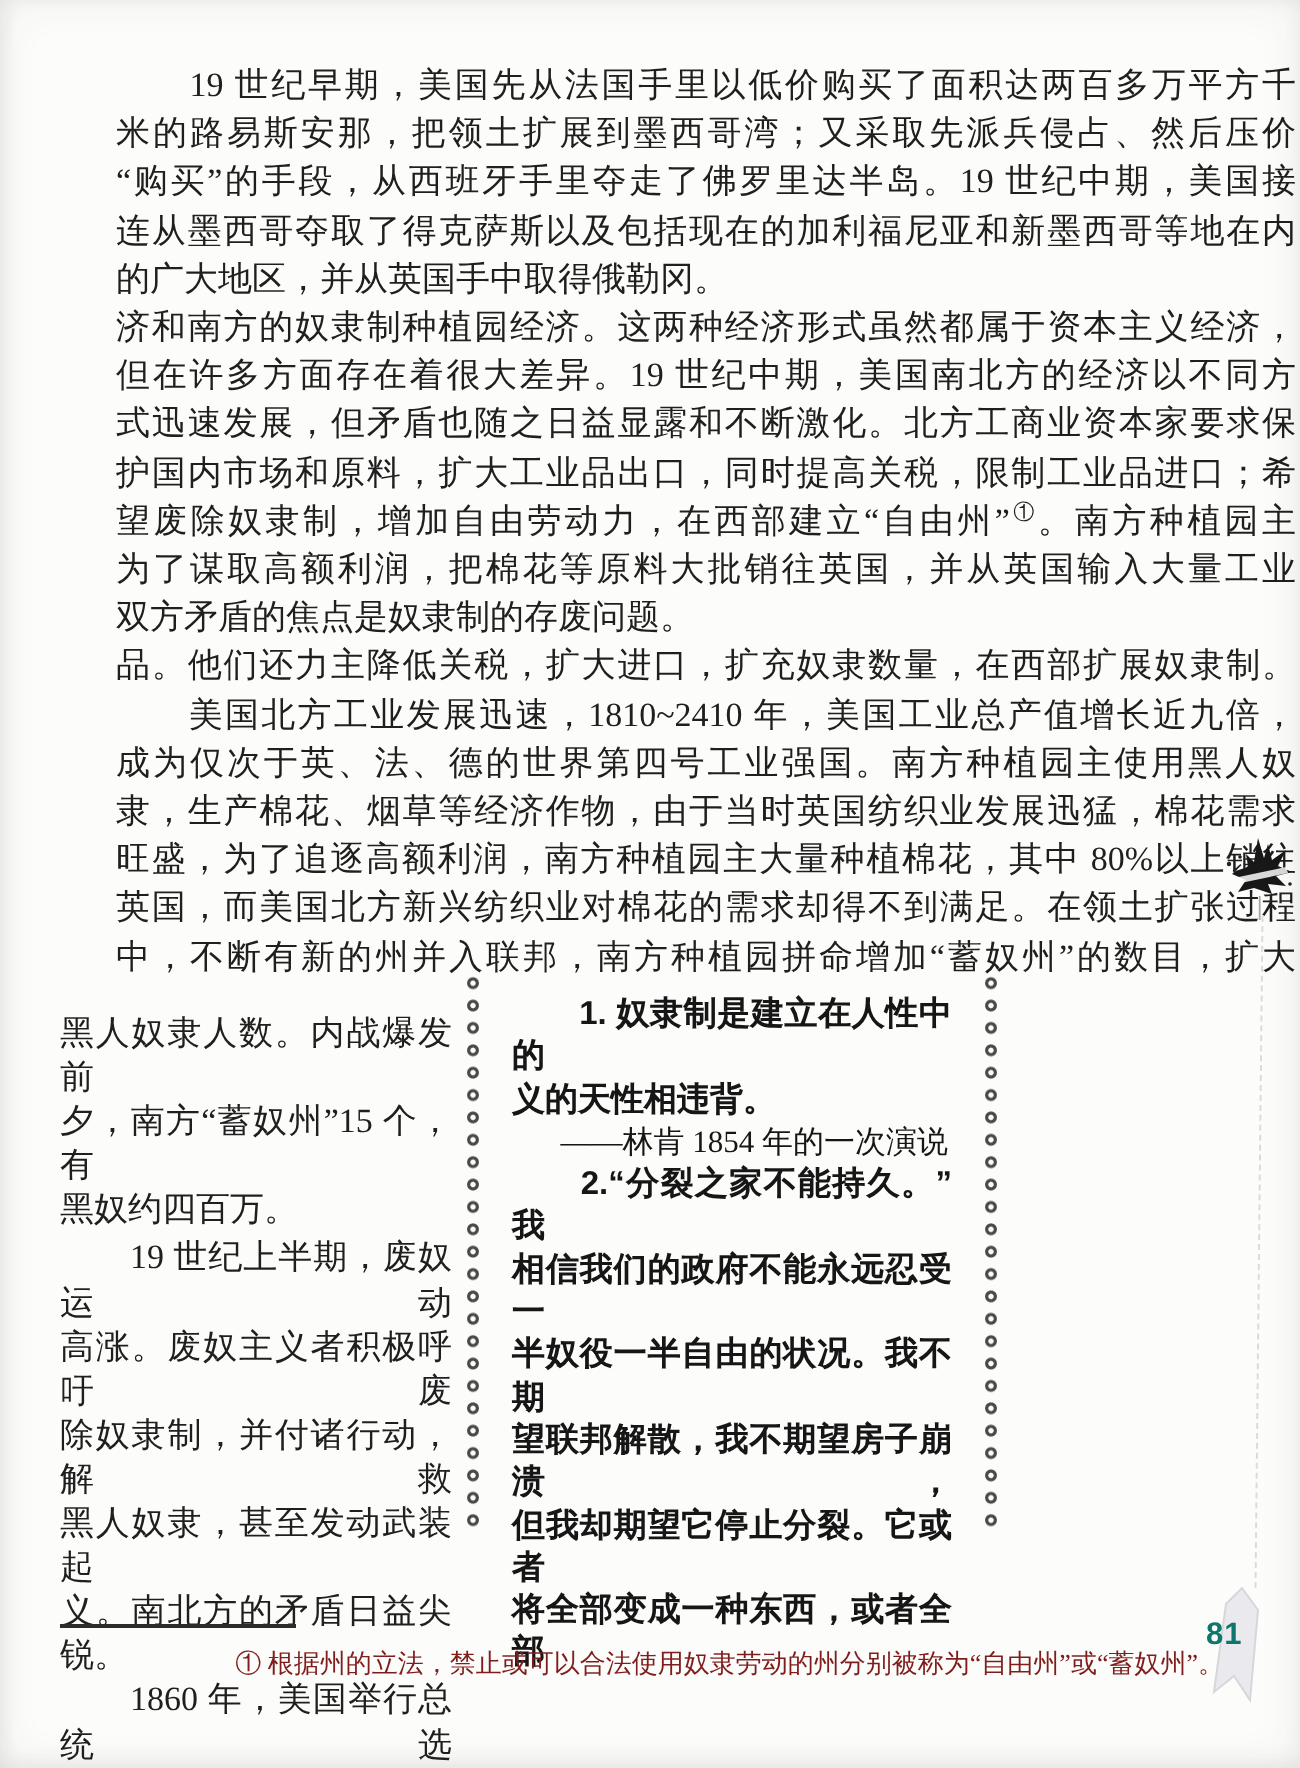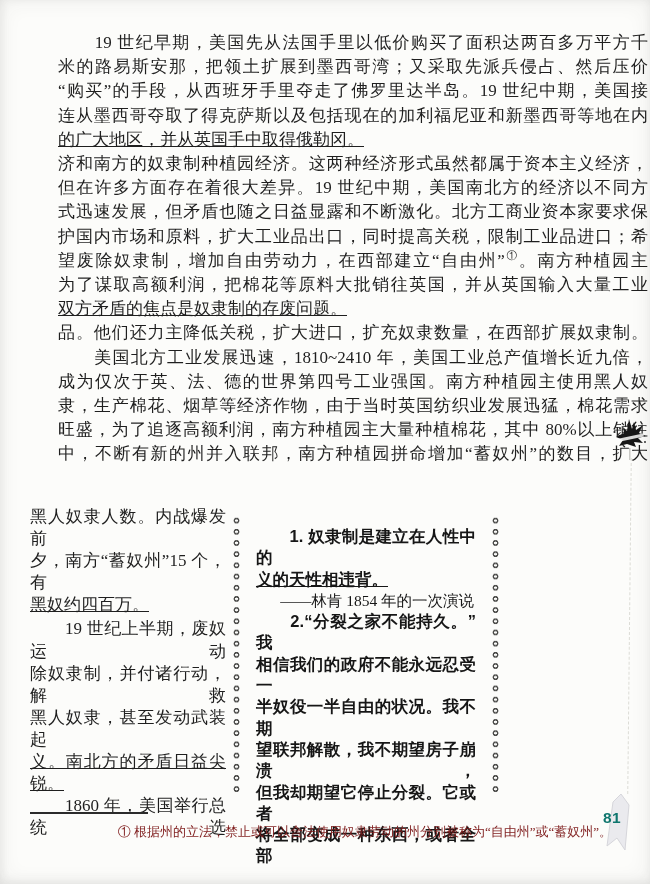--- a/index.html
+++ b/index.html
@@ -9,24 +9,24 @@
     font-family:"Liberation Serif","DejaVu Serif",serif;
   }
   .page::after{ 
     content:"";position:absolute;inset:0;pointer-events:none;
     box-shadow:inset 0 0 22px rgba(60,60,55,.07), inset 0 -4px 10px rgba(60,60,55,.05), inset 3px 0 8px rgba(60,60,55,.04);
   }
   .body-top{position:absolute;left:30px;top:31px;width:590px;font-size:17px;line-height:24.2px;margin-left:28px;}
   .left-col{position:absolute;left:30px;top:506px;width:196px;font-size:17px;line-height:22.1px;}
   .left-col .para.gap{margin-top:2px;}
   .tl{text-align:justify;text-align-last:justify;}
-  .tl.pend{text-align-last:left;text-decoration:underline;}
+  .tl.pend{text-align-last:left;}
   .tl sup{font-size:.62em;line-height:0;vertical-align:super;}
   
-  .quote-box{position:absolute;left:231px;top:513px;width:270px;height:286px;}
+  .quote-box{position:absolute;left:231px;top:484px;width:270px;height:286px;}
   .qborder{
     position:absolute;top:2px;bottom:2px;width:11px;
     background-image:radial-gradient(circle at 50% 50%, rgba(252,252,250,0) 1.1px, #4a4a48 1.6px, #4a4a48 2.7px, rgba(252,252,250,0) 3.2px);
     background-size:11px 11.2px;background-repeat:repeat-y;
   }
   .qborder.left{left:0;}
   .qborder.right{right:0;}
   .qcontent{
     position:absolute;left:25px;right:25px;top:13px;
     font-family:"Liberation Sans","DejaVu Sans",sans-serif;
@@ -73,32 +73,34 @@
         <div class="tl">望废除奴隶制，增加自由劳动力，在西部建立“自由州”<sup>①</sup>。南方种植园主</div>
         <div class="tl">为了谋取高额利润，把棉花等原料大批销往英国，并从英国输入大量工业</div>
         <div class="tl pend">双方矛盾的焦点是奴隶制的存废问题。</div>
         <div class="tl">品。他们还力主降低关税，扩大进口，扩充奴隶数量，在西部扩展奴隶制。</div>
       </div>
     <div class="para">
         <div class="tl">　　美国北方工业发展迅速，1810~2410 年，美国工业总产值增长近九倍，</div>
         <div class="tl">成为仅次于英、法、德的世界第四号工业强国。南方种植园主使用黑人奴</div>
         <div class="tl">隶，生产棉花、烟草等经济作物，由于当时英国纺织业发展迅猛，棉花需求</div>
         <div class="tl">旺盛，为了追逐高额利润，南方种植园主大量种植棉花，其中 80%以上销往</div>
+        <div class="tl">英国，而美国北方新兴纺织业对棉花的需求却得不到满足。在领土扩张过程</div>
         <div class="tl">中，不断有新的州并入联邦，南方种植园拼命增加“蓄奴州”的数目，扩大</div>
       </div>
   </div>
 
   <div class="left-col">
     <div class="para">
         <div class="tl">黑人奴隶人数。内战爆发前</div>
         <div class="tl">夕，南方“蓄奴州”15 个，有</div>
         <div class="tl pend">黑奴约四百万。</div>
       </div>
     <div class="para gap">
         <div class="tl">　　19 世纪上半期，废奴运动</div>
+        <div class="tl">高涨。废奴主义者积极呼吁废</div>
         <div class="tl">除奴隶制，并付诸行动，解救</div>
         <div class="tl">黑人奴隶，甚至发动武装起</div>
         <div class="tl pend">义。南北方的矛盾日益尖锐。</div>
       </div>
     <div class="para">
         <div class="tl">　　1860 年，美国举行总统选</div>
       </div>
   </div>
 
   <div class="quote-box">

